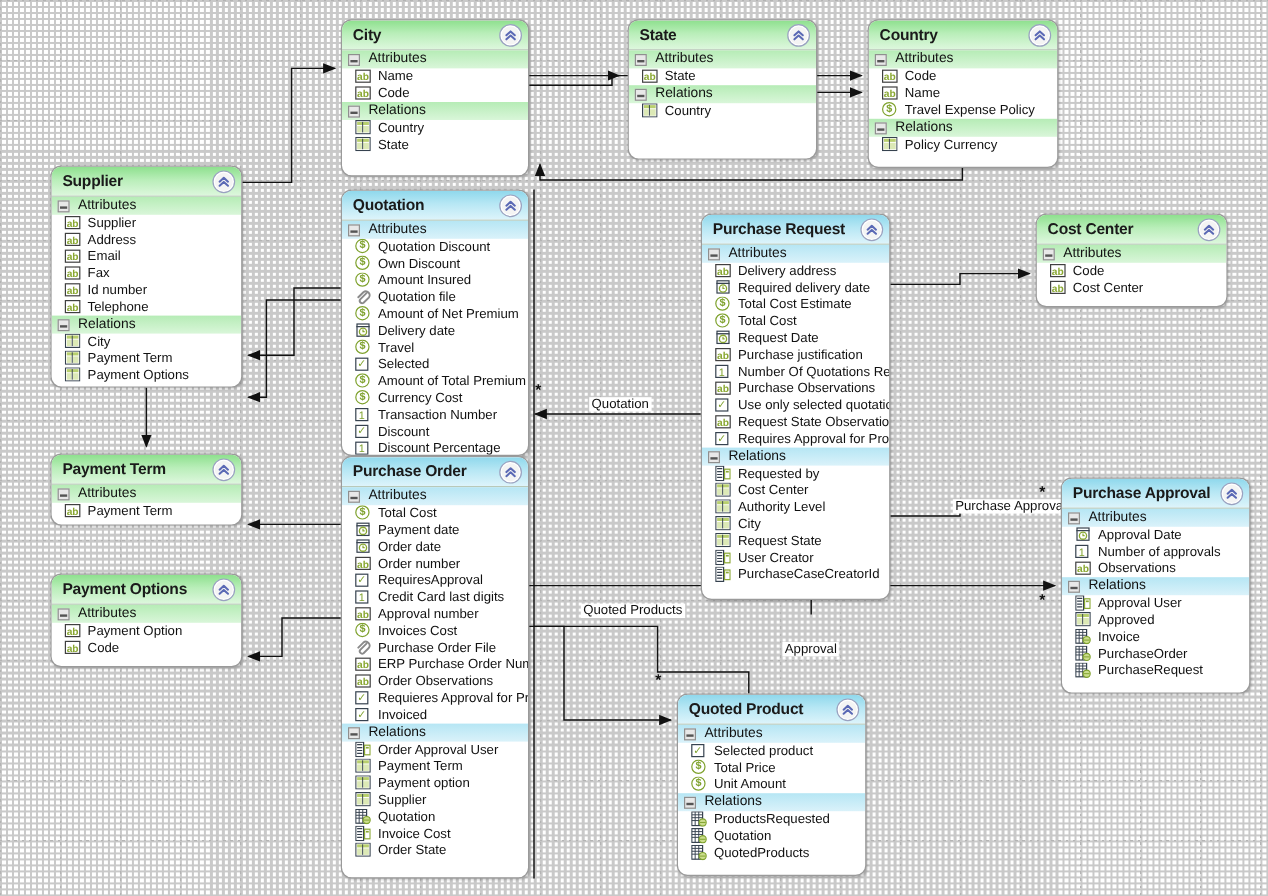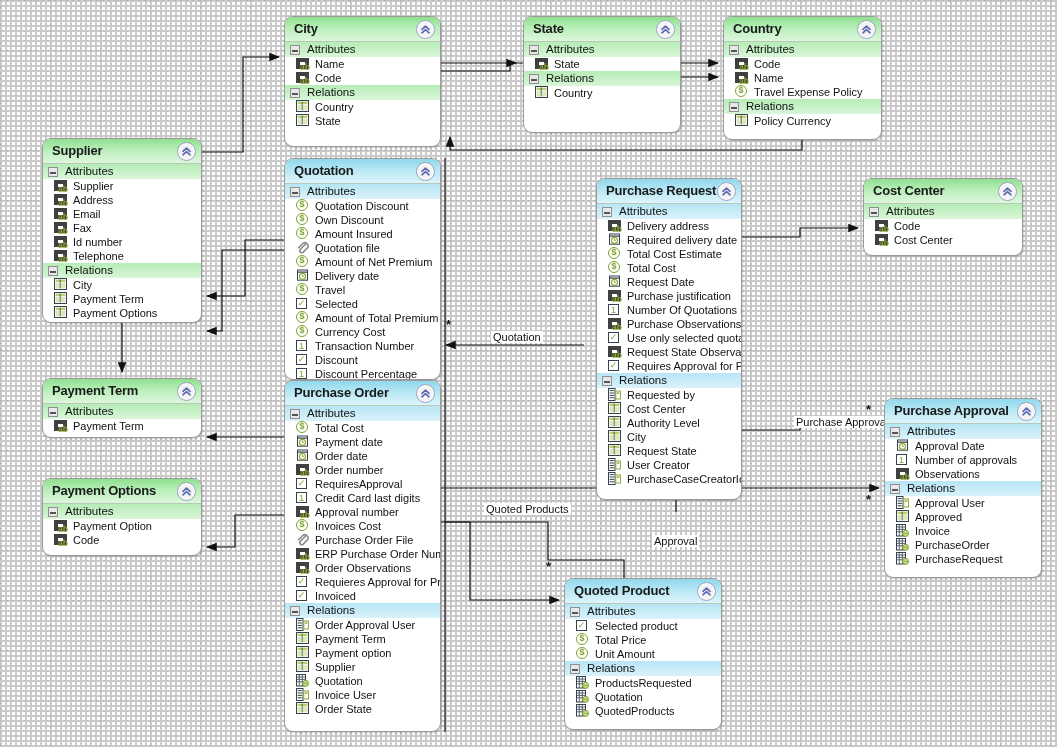--- a/index.html
+++ b/index.html
@@ -70,21 +70,21 @@
   }
   .row{
     height:14px;line-height:14px;font-size:11px;color:#111;
     padding-left:30px;position:relative;white-space:nowrap;
   }
   .row .ic{position:absolute;left:11px;top:1px;width:13px;height:12px;}
   .clip{overflow:hidden;}
 
   
   .ic-ab{
-    border:4px solid #404040;background:#fff;box-sizing:border-box;
+    border:1px solid #404040;background:#fff;box-sizing:border-box;
     font-size:8.5px;font-weight:bold;color:#8aa832;text-align:center;
     line-height:10px;font-family:"Liberation Sans",sans-serif;
   }
   .ic-money{border:1.4px solid #7fa22e;border-radius:50%;background:#fff;box-sizing:border-box;
     font-size:9px;color:#7fa22e;text-align:center;line-height:9.5px;font-weight:bold;}
   .ic-num{border:1px solid #36424f;background:#fff;box-sizing:border-box;
     font-size:9px;color:#7fa22e;text-align:center;line-height:10px;}
   .ic-check{border:1px solid #36424f;background:#fff;box-sizing:border-box;
     font-size:9px;color:#7fa22e;text-align:center;line-height:9px;}
 
@@ -430,30 +430,30 @@
               <line x1="7.2" y1="9.4" x2="12" y2="9.4" stroke="#7fa22e" stroke-width="0.8"></line>
             </svg></span><span>Quotation</span></div>
         <div class="row clip"><span class="ic" style="top: 0px;"><svg width="13" height="13" viewBox="0 0 13 13">
               <rect x="0.5" y="0.5" width="6.5" height="12" fill="#fff" stroke="#36424f" stroke-width="1"></rect>
               <line x1="1.6" y1="2.6" x2="5.9" y2="2.6" stroke="#36424f" stroke-width="1"></line>
               <line x1="1.6" y1="5" x2="5.9" y2="5" stroke="#36424f" stroke-width="1"></line>
               <line x1="1.6" y1="7.4" x2="5.9" y2="7.4" stroke="#36424f" stroke-width="1"></line>
               <line x1="1.6" y1="9.8" x2="5.9" y2="9.8" stroke="#36424f" stroke-width="1"></line>
               <rect x="7.8" y="3" width="4.6" height="8" fill="#fff" stroke="#8aa832" stroke-width="1"></rect>
               <rect x="8.9" y="4.4" width="2.4" height="1.4" fill="#8aa832"></rect>
-            </svg></span><span>Invoice User</span></div>
+            </svg></span><span>Invoice Cost</span></div>
         <div class="row clip"><span class="ic" style="top: 0px;"><svg width="13" height="12" viewBox="0 0 13 12">
               <rect x="0.5" y="0.5" width="12" height="11" fill="#fff" stroke="#36424f" stroke-width="1"></rect>
               <rect x="1.6" y="1.6" width="9.8" height="2.6" fill="#b8cf6e"></rect>
               <rect x="1.6" y="5" width="4" height="5.4" fill="#dce9b6"></rect>
               <rect x="6.6" y="5" width="4.8" height="5.4" fill="#dce9b6"></rect>
               <line x1="6.2" y1="1.6" x2="6.2" y2="10.4" stroke="#36424f" stroke-width="0.8"></line>
             </svg></span><span>Order State</span></div>
       </div>
-      <div class="entity blue" style="left: 584px; top: 178px; width: 146px; height: 322px; margin-left: 12px;">
+      <div class="entity blue" style="left: 584px; top: 178px; width: 158px; height: 322px;">
         <div class="ent-title"><span>Purchase Request</span><div class="collapse">
             <svg width="13" height="13" viewBox="0 0 13 13">
               <path d="M3 6.4 L6.5 3.2 L10 6.4" stroke="#5b69b5" stroke-width="1.7" fill="none" stroke-linecap="round" stroke-linejoin="round"></path>
               <path d="M3 9.8 L6.5 6.6 L10 9.8" stroke="#5b69b5" stroke-width="1.7" fill="none" stroke-linecap="round" stroke-linejoin="round"></path>
             </svg>
           </div></div>
         <div class="sect"><span class="minus"></span><span>Attributes</span></div>
         <div class="row clip"><span class="ic ic-ab" style="width: 13px; height: 11px; top: 1px;">ab</span><span>Delivery address</span></div>
         <div class="row clip"><span class="ic" style="top: 0px;"><svg width="13" height="13" viewBox="0 0 13 13">
               <rect x="1.5" y="1" width="10" height="2.2" fill="none" stroke="#36424f" stroke-width="1"></rect>

